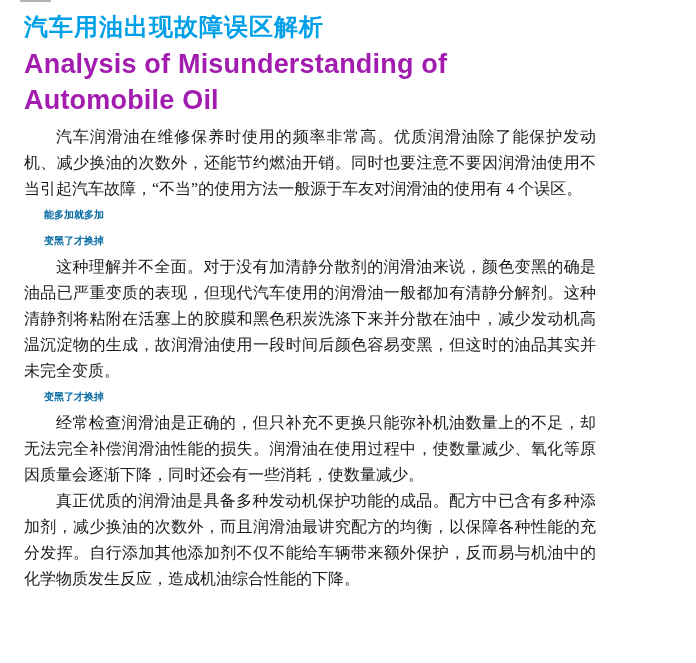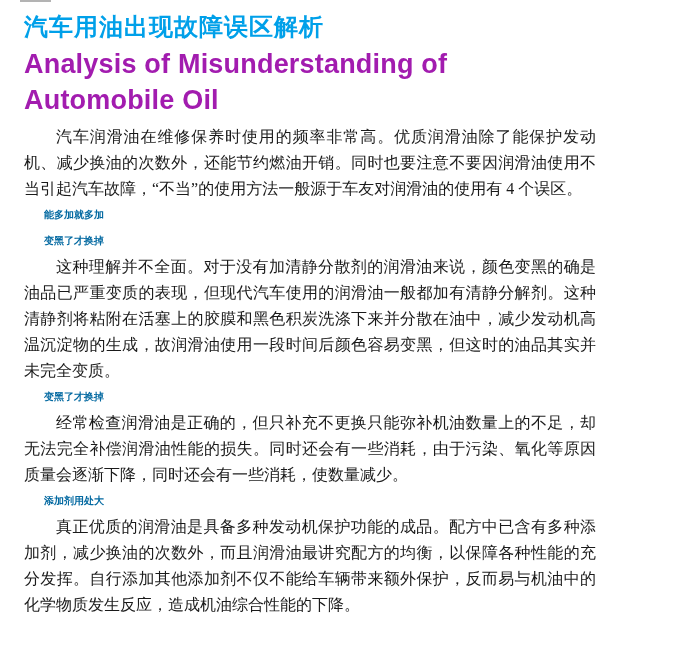--- a/index.html
+++ b/index.html
@@ -80,22 +80,21 @@
       <h2 class="sec-heading">能多加就多加</h2>
     </div>
 
     <div>
       <h2 class="sec-heading">变黑了才换掉</h2>
       <p class="para">这种理解并不全面。对于没有加清静分散剂的润滑油来说，颜色变黑的确是油品已严重变质的表现，但现代汽车使用的润滑油一般都加有清静分解剂。这种清静剂将粘附在活塞上的胶膜和黑色积炭洗涤下来并分散在油中，减少发动机高温沉淀物的生成，故润滑油使用一段时间后颜色容易变黑，但这时的油品其实并未完全变质。</p>
     </div>
 
     <div>
       <h2 class="sec-heading">变黑了才换掉</h2>
-      <p class="para">经常检查润滑油是正确的，但只补充不更换只能弥补机油数量上的不足，却无法完全补偿润滑油性能的损失。同时还会有一些消耗，由于污染、氧化等原因质量会逐渐下降，同时还会有一些消耗，使数量减少。</p>
+      <p class="para">经常检查润滑油是正确的，但只补充不更换只能弥补机油数量上的不足，却无法完全补偿润滑油性能的损失。润滑油在使用过程中，使数量减少、氧化等原因质量会逐渐下降，同时还会有一些消耗，使数量减少。</p>
     </div>
 
     <div>
-      <h2 class="sec-heading">添加剂用处大</h2>
       <p class="para">真正优质的润滑油是具备多种发动机保护功能的成品。配方中已含有多种添加剂，减少换油的次数外，而且润滑油最讲究配方的均衡，以保障各种性能的充分发挥。自行添加其他添加剂不仅不能给车辆带来额外保护，反而易与机油中的化学物质发生反应，造成机油综合性能的下降。</p>
     </div>
 
   </div>
 </div>
 
 </body></html>

